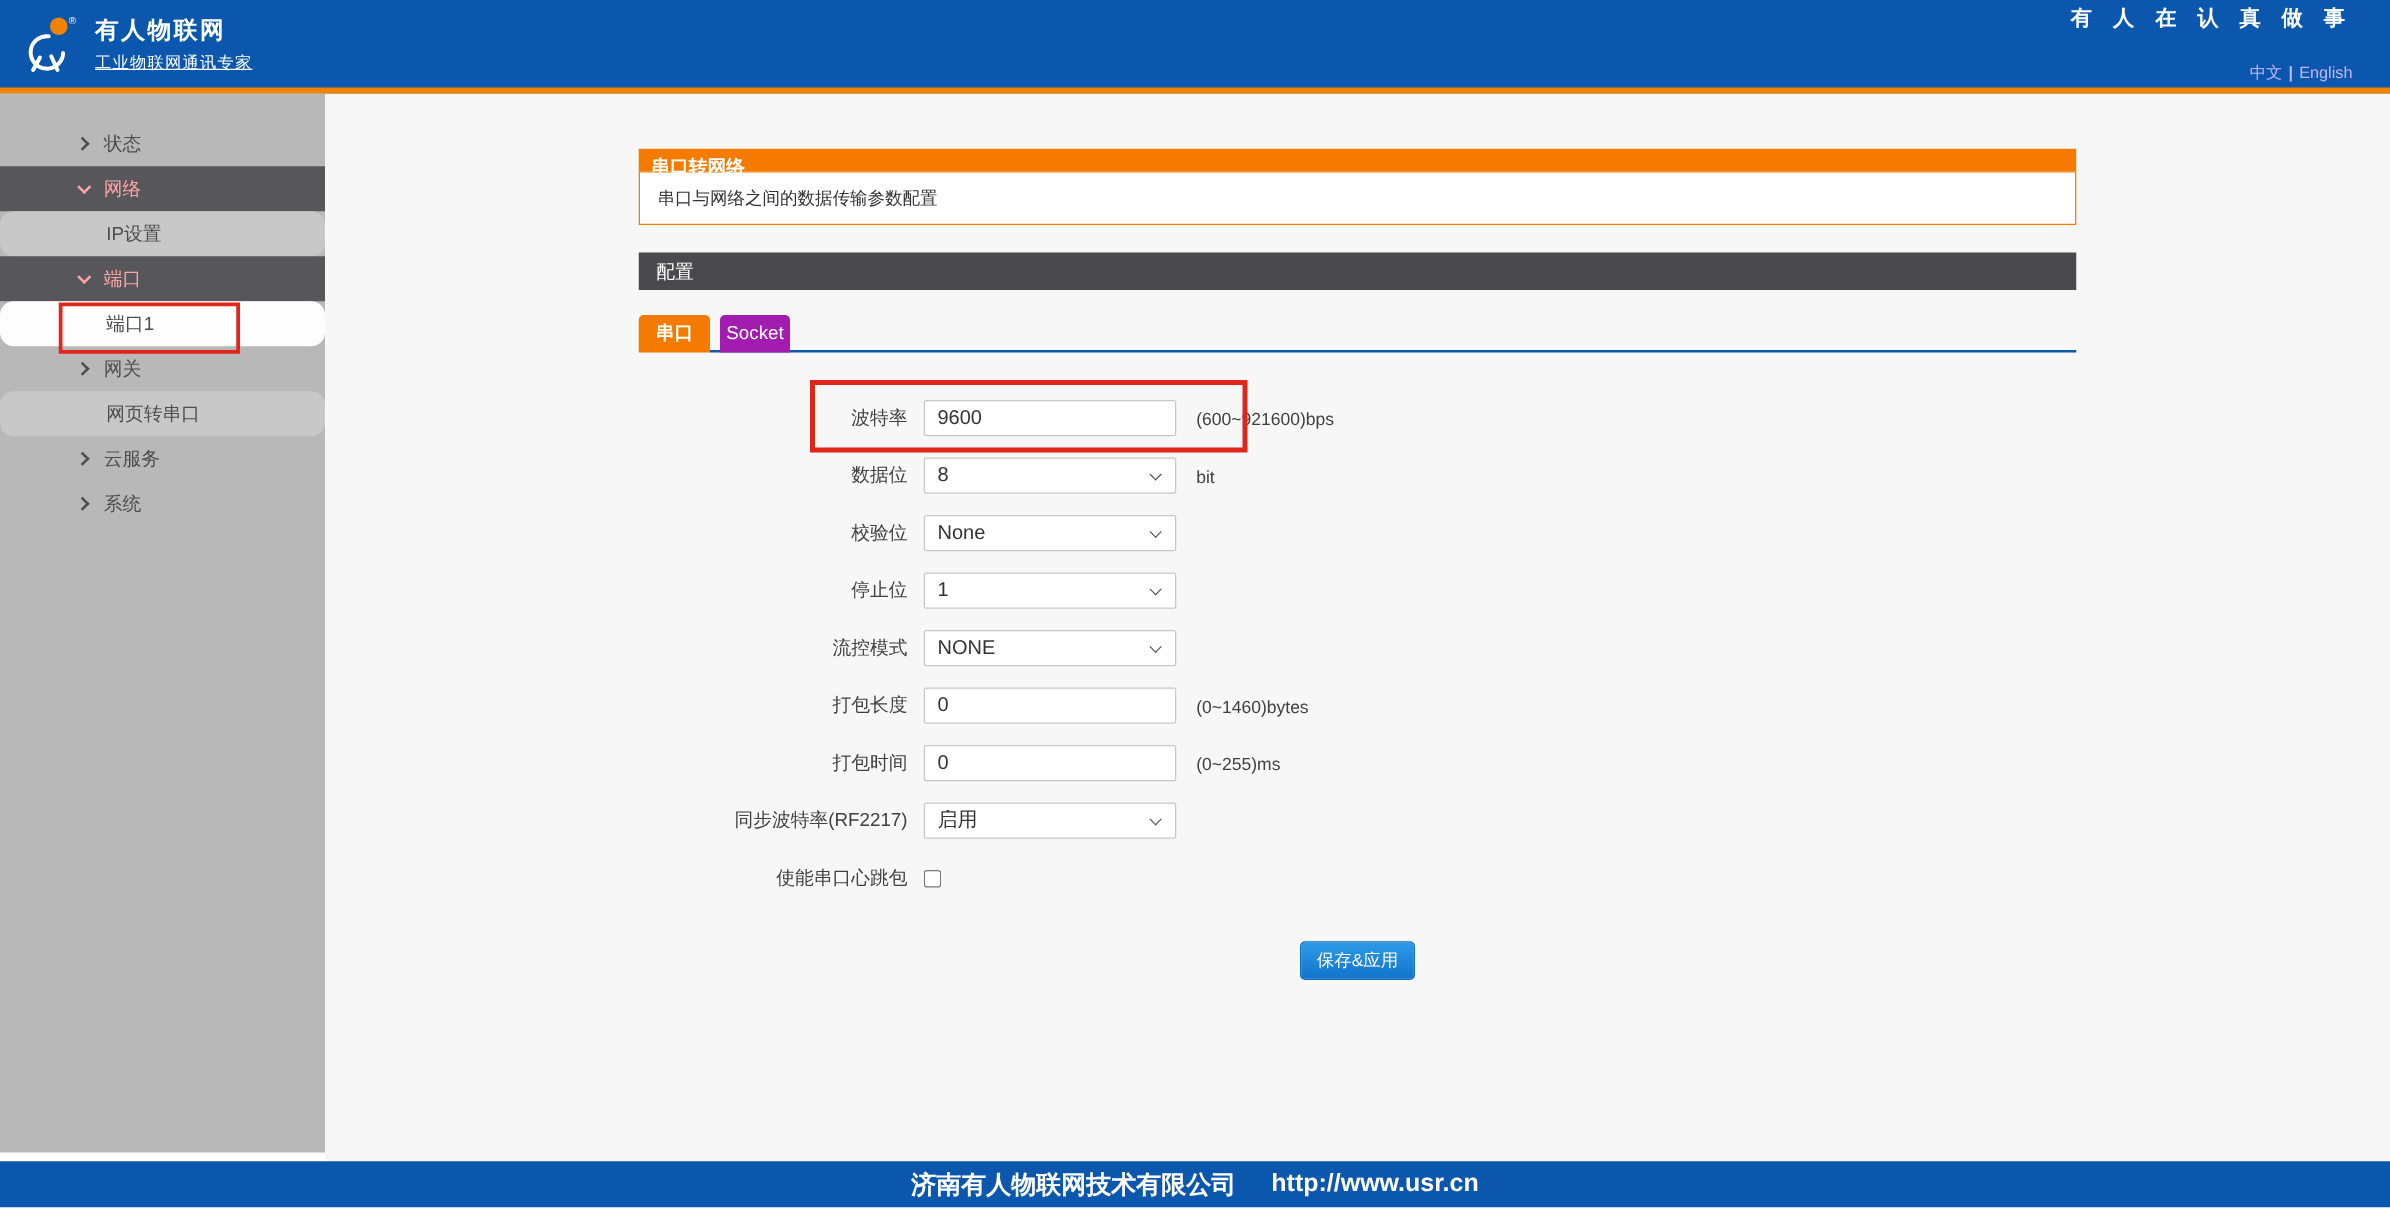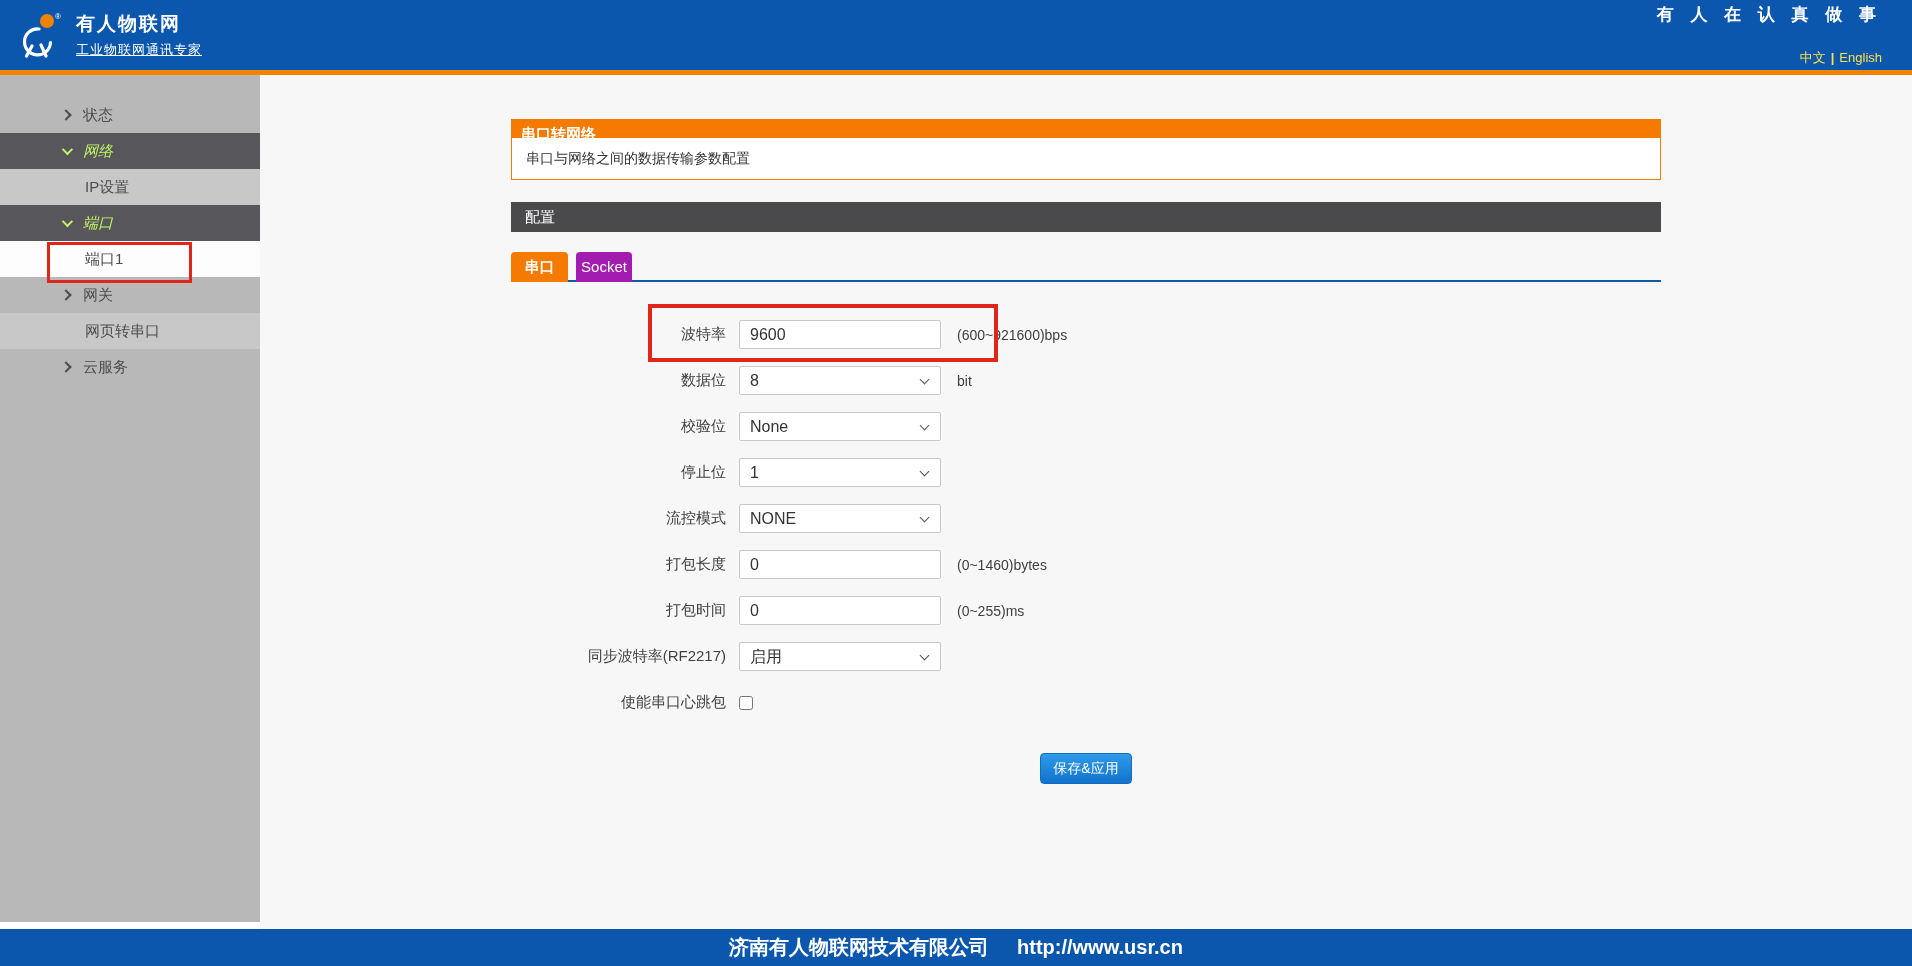--- a/index.html
+++ b/index.html
@@ -15,35 +15,35 @@
     height:75px; background:#0b57ae; border-bottom:5px solid #f08300;
     display:flex; justify-content:space-between; align-items:center;
     padding:0 30px 0 16px;
   }
   .hdr-left { display:flex; align-items:center; }
   .logo { width:48px; height:48px; display:inline-block; margin-right:12px; }
   .brand-title { color:#fff; font-size:19px; font-weight:bold; letter-spacing:2px; }
   .brand-tag { color:#fff; font-size:13px; margin-top:4px; text-decoration:underline; letter-spacing:1px; }
   .hdr-right { text-align:right; }
   .slogan { color:#fff; font-size:17px; font-weight:bold; letter-spacing:6px; }
-  .lang { color:#fde047; font-size:13px; margin-top:23px; }
+  .lang { color:#c4b5fd; font-size:13px; margin-top:23px; }
   .lang span[data-interactable="true"] { cursor:pointer; }
   .lang .sep { margin:0 5px; font-weight:bold; }
 
   
   .layout { display:flex; height:854px; }
   .side-col { width:260px; background:#ffffff; flex:0 0 260px; }
   .side { background:#b8b8b8; height:847px; padding-top:22px; position:relative; }
   .sb-item {
     height:36px; display:flex; align-items:center; font-size:15px;
     color:#4d4d4d; cursor:pointer; padding-left:62px;
   }
   .sb-item .chev { margin-right:13px; }
-  .sb-item.dark { background:#57575b; color:#bef264;font-style:italic; }
-  .sb-item.sub { background:#c8c8c8; padding-left:85px; }
+  .sb-item.dark { background:#57575b; color:#fca5a5; }
+  .sb-item.sub { background:#c8c8c8; padding-left:85px;border-radius:11px; }
   .sb-item.sub.selected { background:#fdfdfd; }
 
   .chev {
     display:inline-block; width:8px; height:8px;
     border-right:2px solid currentColor; border-bottom:2px solid currentColor;
   }
   .chev.right { transform:rotate(-45deg); }
   .chev.down  { transform:rotate(45deg) translateY(-2px); }
 
   
@@ -165,20 +165,24 @@
             <span class="chev right" data-interactable="false"></span>
             <span data-interactable="false">网关</span>
           </div>
           <div class="sb-item sub" data-interactable="true">
             <span data-interactable="false">网页转串口</span>
           </div>
           <div class="sb-item group" data-interactable="true">
             <span class="chev right" data-interactable="false"></span>
             <span data-interactable="false">云服务</span>
           </div>
+          <div class="sb-item group" data-interactable="true">
+            <span class="chev right" data-interactable="false"></span>
+            <span data-interactable="false">系统</span>
+          </div>
           <div class="ann ann-side" data-interactable="false"></div>
         </nav>
     </aside>
 
     <main class="main" data-interactable="false">
       <div class="content" data-interactable="false">
         <div class="panel-head" data-interactable="false">串口转网络</div>
         <div class="panel-desc" data-interactable="false">串口与网络之间的数据传输参数配置</div>
 
         <div class="section-bar" data-interactable="false">配置</div>

